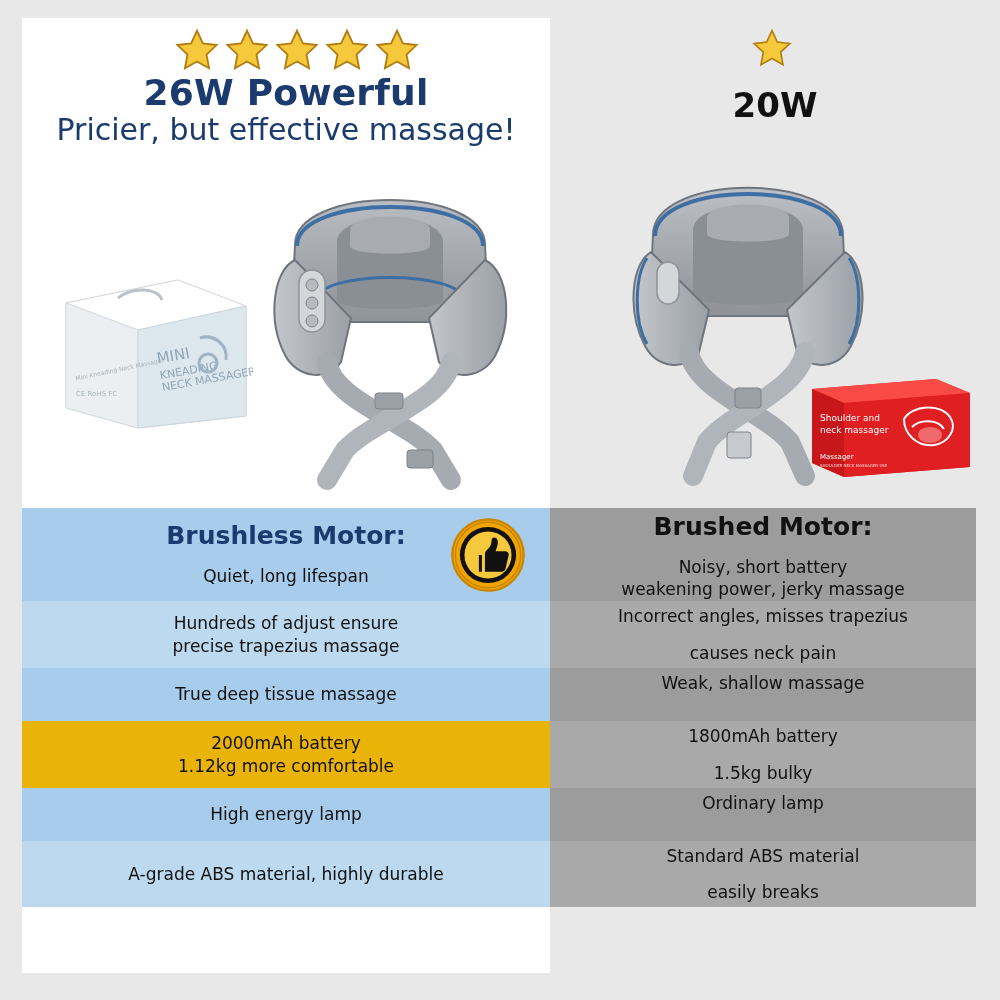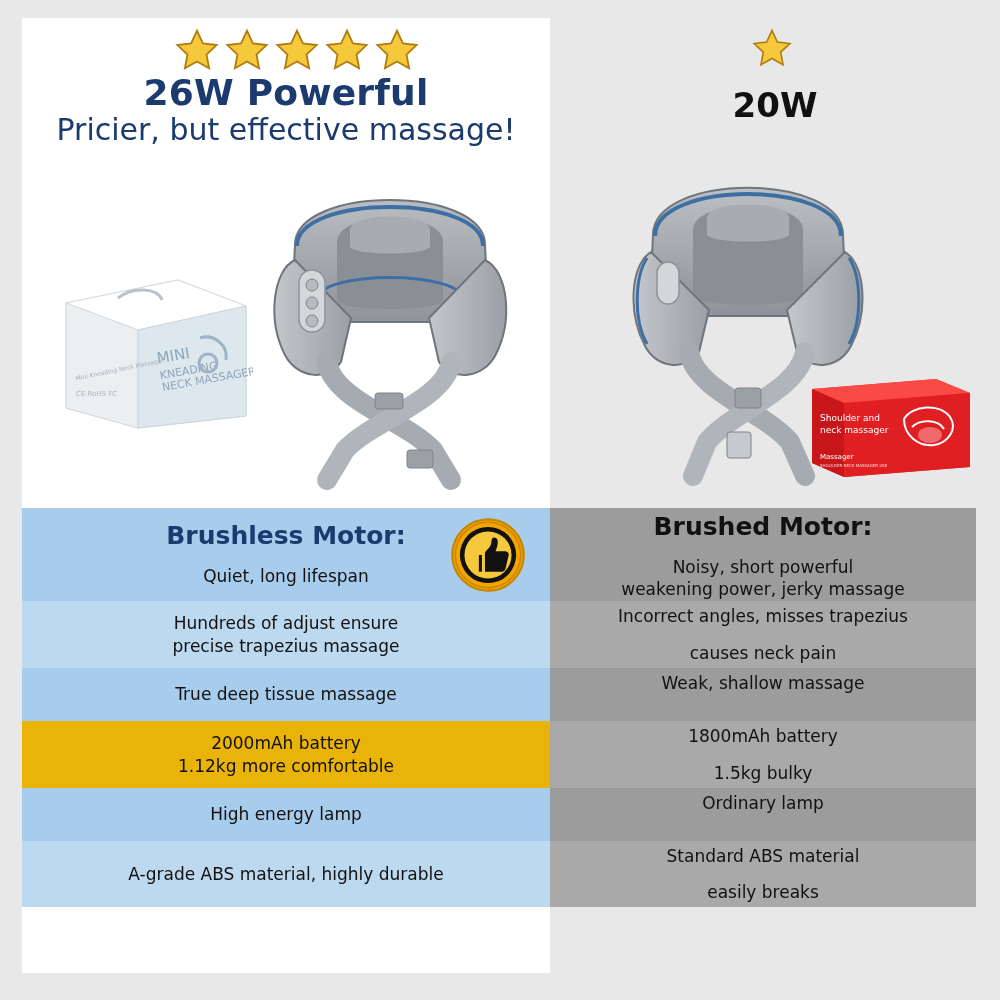--- a/index.html
+++ b/index.html
@@ -233,21 +233,21 @@
           <circle cx="50" cy="50" r="31" fill="#f6c83c"></circle>
           <path d="M42 50 L42 72 L38 72 L38 50 Z" fill="#111"></path>
           <path d="M46 72 L46 49 C46 44 52 42 54 36 C55 32 54 27 58 27 C63 27 64 33 62 39 L60 45 L72 45 C76 45 78 48 77 51 L73 68 C72 71 70 72 67 72 Z" fill="#111"></path>
           <g stroke="#c98600" stroke-width="2" fill="none">
             <circle cx="50" cy="50" r="43"></circle>
           </g>
         </svg>
       </div>
       <div class="cellR">
         <div class="head-title black">Brushed Motor:</div>
-        <div class="line">Noisy, short powerful</div>
+        <div class="line">Noisy, short battery</div>
         <div class="line">weakening power,  jerky massage</div>
       </div>
     </div>
 
     <div class="row r1">
       <div class="cellL">
         <div class="line">Hundreds of adjust ensure</div>
         <div class="line">precise trapezius massage</div>
       </div>
       <div class="cellR">

